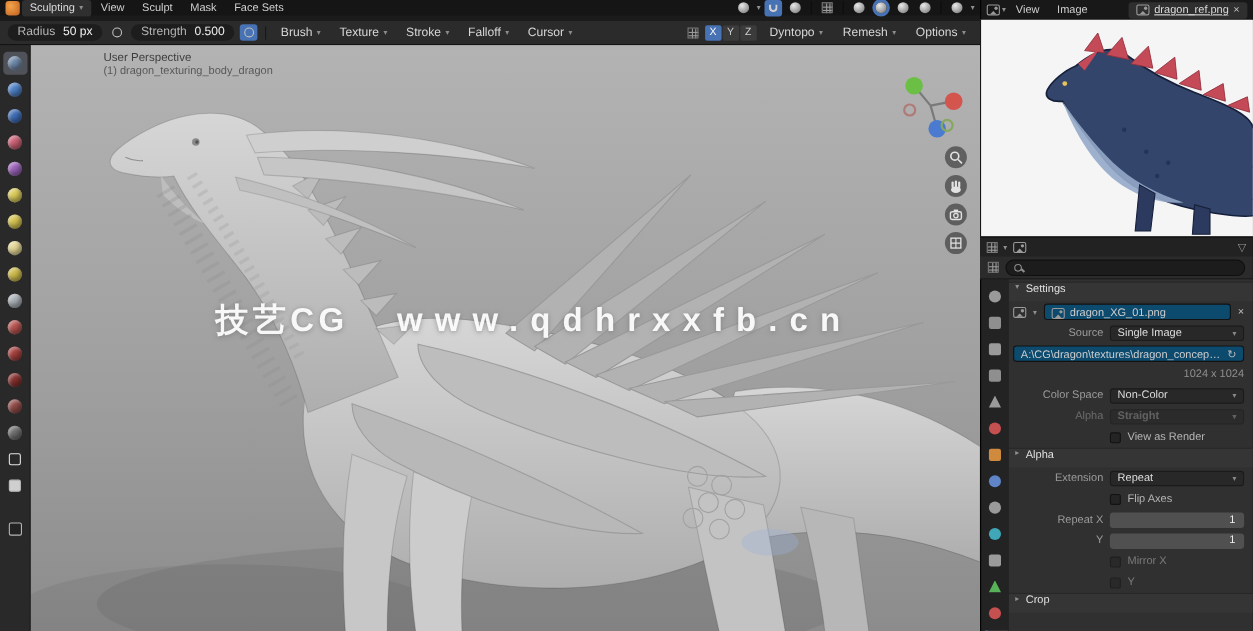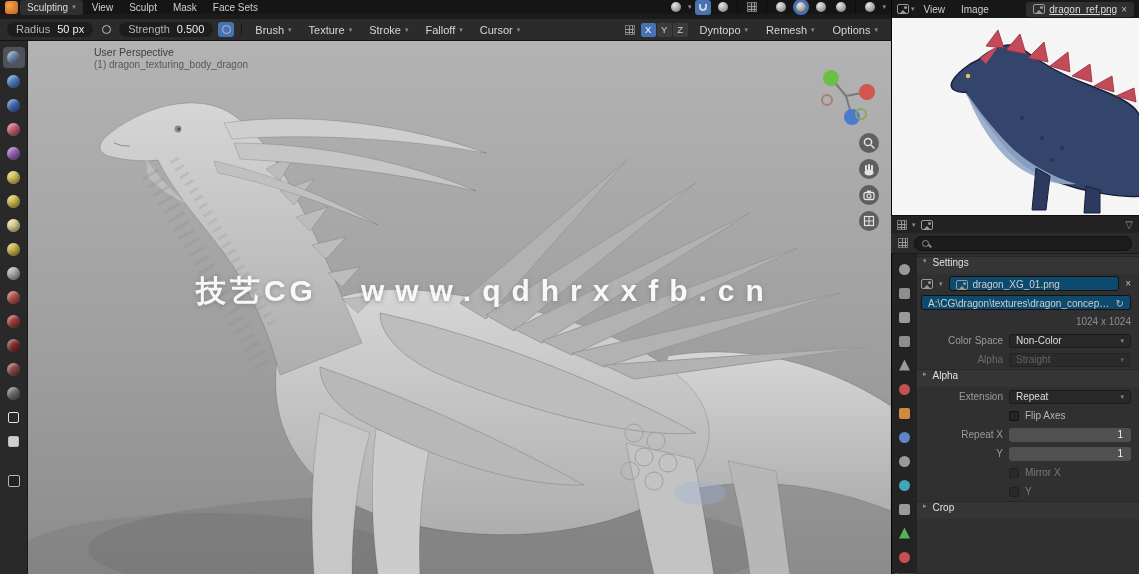--- a/index.html
+++ b/index.html
@@ -94,21 +94,21 @@
 
   
   .rprops{left:917px;top:254px;width:222px;height:320px;background:#303030;font-size:10px;color:#c6c6c6;padding-top:2px;overflow:hidden;}
   .sect{display:flex;gap:6px;height:18px;padding:0 6px;color:#e0e0e0;border-top:1px solid #272727;background:#353535;}
   .sect::before{content:"▾";color:#909090;font-size:7px;}
   .sect.closed::before{content:"▸";}
   .row{display:flex;align-items:center;height:19px;padding:0 8px 0 4px;gap:6px;}
   .rlab{width:82px;text-align:right;color:#9b9b9b;flex:none;}
   .dd{flex:1;height:14px;background:#282828;border:1px solid #1b1b1b;border-radius:3px;display:flex;align-items:center;justify-content:space-between;padding:0 6px;color:#dedede;}
   .dd::after{content:"▾";font-size:7px;color:#8a8a8a;}
-  .dd.dim{color:#8a8a8a;}
+  .dd.dim{color:#8a8a8a;font-weight:bold;}
   .numf{flex:1;height:14px;background:#505050;border-radius:3px;display:flex;align-items:center;justify-content:flex-end;padding:0 8px;color:#f2f2f2;}
   .chk{width:10px;height:10px;background:#242424;border:1px solid #121212;border-radius:2px;flex:none;}
   .chklab{color:#b5b5b5;}
   .dimmed{opacity:.55;}
   .namef{flex:1;height:15px;background:#0c4a6e;border:1px solid #121212;border-radius:3px;display:flex;align-items:flex-end;gap:5px;padding:0 6px;color:#e9e9e9;overflow:hidden;white-space:nowrap;}
   .pathtxt{overflow:hidden;text-overflow:ellipsis;white-space:nowrap;color:#cdcdcd;flex:1;}
   .xbtn{color:#bdbdbd;font-size:10px;}
   .inforow{justify-content:flex-end;color:#8f8f8f;}
   .indent{margin-left:88px;}
 </style>
@@ -492,20 +492,26 @@
     <div class="row">
       <span class="imgico"></span>
       <span class="caret">▾</span>
       <span class="namef">
         <span class="imgico"></span>
         <span class="pathtxt">dragon_XG_01.png</span>
       </span>
       <span class="xbtn">×</span>
     </div>
 
+    <div class="row">
+      <span class="rlab">Source</span>
+      <span class="dd">
+          <span>Single Image</span>
+        </span>
+    </div>
 
     <div class="row">
       <span class="namef">
         <span class="pathtxt">A:\CG\dragon\textures\dragon_concept_01.png</span>
         <span style="color:#bdbdbd;">↻</span>
       </span>
     </div>
 
     <div class="row inforow">
       <span>1024 x 1024</span>
@@ -518,20 +524,24 @@
         </span>
     </div>
 
     <div class="row">
       <span class="rlab dimmed">Alpha</span>
       <span class="dd dim dimmed">
           <span>Straight</span>
         </span>
     </div>
 
+    <div class="row">
+      <span class="chk indent"></span>
+      <span class="chklab">View as Render</span>
+    </div>
 
     <div class="sect closed">
       <span>Alpha</span>
     </div>
 
 
     <div class="row">
       <span class="rlab">Extension</span>
       <span class="dd">
           <span>Repeat</span>

